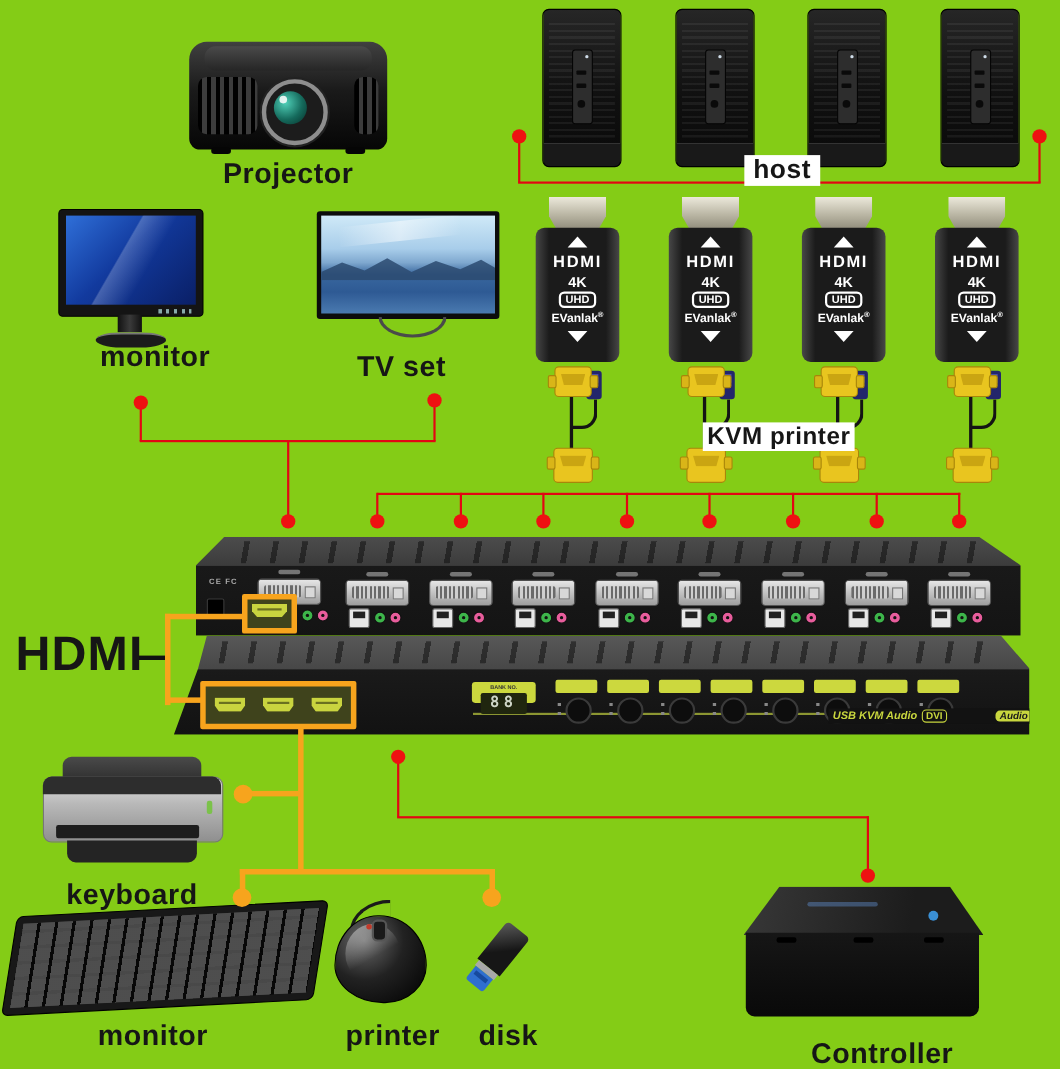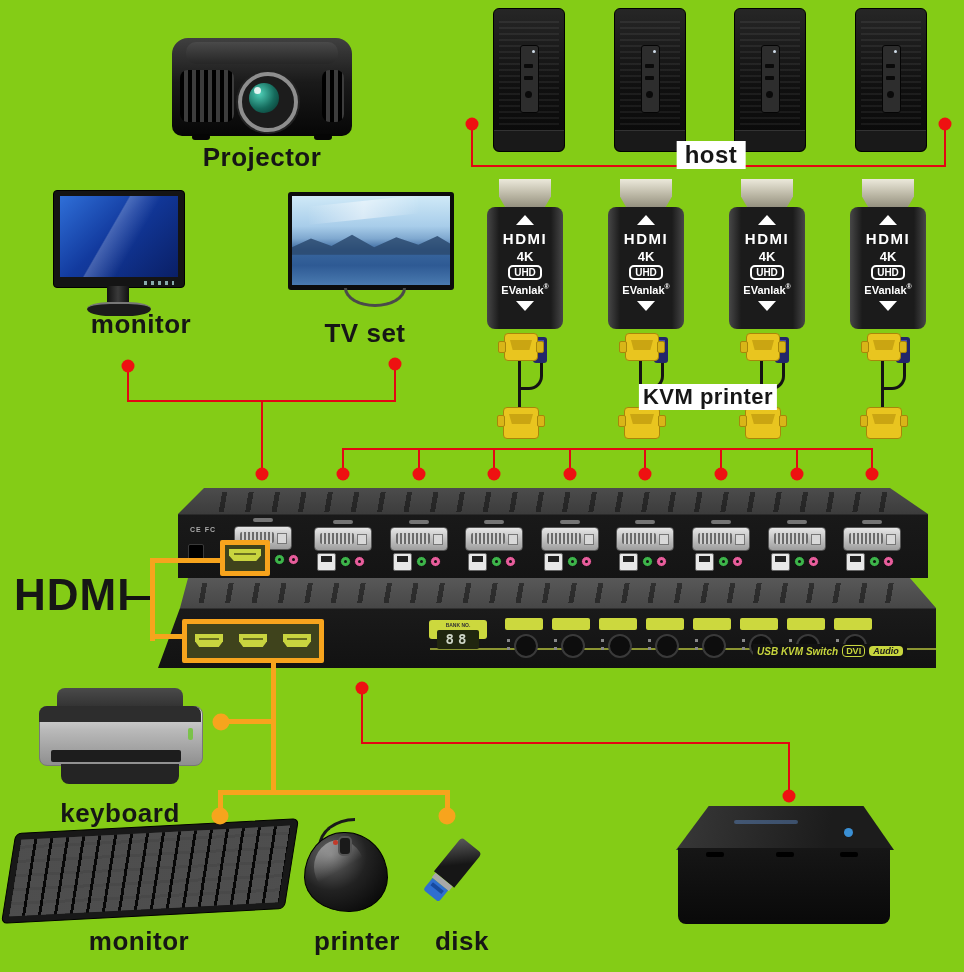--- a/index.html
+++ b/index.html
@@ -143,21 +143,21 @@
   .fcol .tag{position:absolute;left:0;top:0;width:38px;height:12px;background:#ccd83e;border-radius:2px;}
   .fcol .btn{position:absolute;left:9px;top:16px;width:20px;height:20px;border-radius:50%;
         background:#0d0d0d;border:2px solid #3a3a3a;}
   .fcol .cd{position:absolute;left:2px;top:20px;width:3px;height:12px;
         background:repeating-linear-gradient(0deg,#888 0 3px,transparent 3px 8px);}
   .frule{position:absolute;left:272px;top:70px;width:610px;height:2px;background:#aab63a;opacity:.8;}
   .ftext{position:absolute;left:595px;top:66px;display:flex;align-items:center;gap:4px;
         background:#121212;padding:1px 4px;z-index:2;}
   .ftext .pt{color:#c8d63e;font-size:10px;font-weight:700;font-style:italic;white-space:nowrap;}
   .badge-dvi{color:#c8d63e;border:1px solid #c8d63e;border-radius:4px;font-size:9px;font-weight:700;padding:0 3px;}
-  .badge-audio{color:#1a1a1a;background:#c8d63e;border-radius:4px;font-size:9px;font-weight:700;font-style:italic;padding:0 4px;}
+  .badge-audio{color:#1a1a1a;background:#c8d63e;border-radius:4px;font-size:9px;font-weight:700;font-style:italic;padding:0 4px;margin-left:40px;}
   
   .printer{position:absolute;left:35px;top:688px;width:170px;height:102px;z-index:3;}
   .pr-lid{position:absolute;left:22px;top:0;width:126px;height:26px;background:linear-gradient(180deg,#4a4a4a,#2a2a2a);border-radius:8px 8px 0 0;}
   .pr-body{position:absolute;left:4px;top:18px;width:162px;height:58px;border-radius:8px;
         background:linear-gradient(180deg,#e2e2e2,#b9b9b9 40%,#8f8f8f);border:1px solid #777;}
   .pr-band{position:absolute;left:4px;top:18px;width:162px;height:16px;background:#2d2d2d;border-radius:8px 8px 0 0;}
   .pr-slot{position:absolute;left:16px;top:62px;width:130px;height:12px;background:#1d1d1d;border-radius:2px;}
   .pr-tray{position:absolute;left:26px;top:76px;width:118px;height:20px;background:#242424;border-radius:0 0 8px 8px;}
   .pr-led{position:absolute;right:12px;top:40px;width:5px;height:12px;background:#7bc24a;border-radius:2px;}
   
@@ -573,21 +573,21 @@
       <div class="tag"></div>
       <div class="cd"></div>
       <div class="btn"></div>
     </div>
       <div class="fcol" style="left: 394px;">
       <div class="tag"></div>
       <div class="cd"></div>
       <div class="btn"></div>
     </div>
     <div class="ftext">
-      <span class="pt">USB KVM Switch</span>
+      <span class="pt">USB KVM Audio</span>
       <span class="badge-dvi">DVI</span>
       <span class="badge-audio">Audio</span>
     </div>
   </div>
 
   <div class="lbl lbl-hdmi" style="left:14px;top:570px">HDMI</div>
   <div class="hdash"></div>
   <div class="ol v" style="left:150px;top:558px;height:83px"></div>
   <div class="ol h" style="left:150px;top:558px;width:72px"></div>
   <div class="ol h" style="left:150px;top:634px;width:34px"></div>
@@ -658,14 +658,15 @@
 
   <div class="controller">
     <div class="ct-top"></div>
     <div class="ct-text"></div>
     <div class="ct-logo"></div>
     <div class="ct-front"></div>
     <div class="ct-notch" style="left:30px"></div>
     <div class="ct-notch" style="left:100px"></div>
     <div class="ct-notch" style="left:164px"></div>
   </div>
+  <div class="lbl" style="left:802px;top:942px">Controller</div>
 
 </div>
 
 </body></html>

